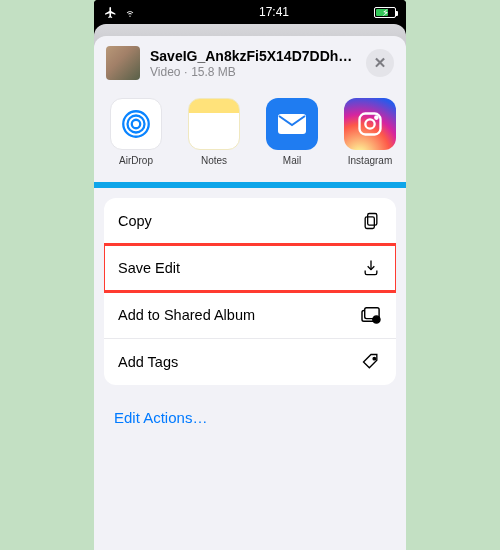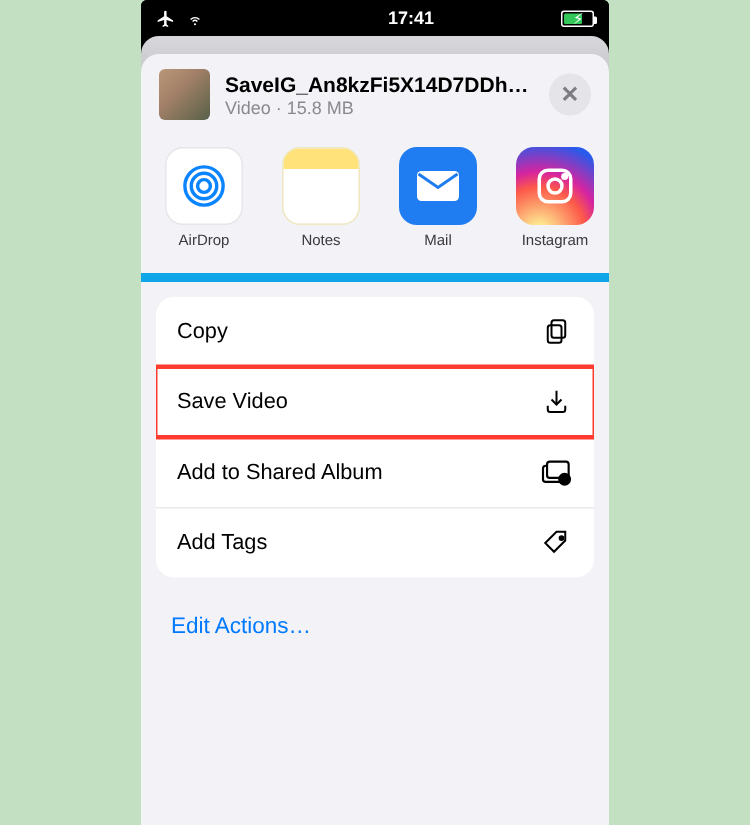--- a/index.html
+++ b/index.html
@@ -24,21 +24,21 @@
     height: 24px;
     background: #000;
     color: #fff;
     display: flex;
     align-items: center;
     font-size: 12px;
     padding: 0 10px;
     position: relative;
   }
   .sb-left { display: flex; gap: 6px; align-items: center; }
-  .sb-center { position: absolute; left:0; right:0; text-align:center; font-weight:700; pointer-events:none;padding-left:48px;}
+  .sb-center { position: absolute; left:0; right:0; text-align:center; font-weight:400; pointer-events:none;padding-left:48px;}
   .sb-right { margin-left:auto; display:flex; align-items:center; gap:4px;}
   .battery {
     width: 22px; height: 11px; border:1px solid #fff; border-radius:2px; position:relative;
   }
   .battery::after{ content:""; position:absolute; right:-3px; top:3px; width:2px; height:5px; background:#fff; border-radius:0 1px 1px 0;}
   .battery .fill{ position:absolute; left:1px; top:1px; bottom:1px; width:60%; background:#34c759; border-radius:1px;}
   .battery .bolt{ position:absolute; left:7px; top:-1px; font-size:10px; color:#fff;}
   .behind {
     position:absolute; top:24px; left:0; right:0; height:24px;
     background: linear-gradient(#d8d8dc,#c8c8cc);
@@ -202,21 +202,21 @@
       <div class="action-row">
         <span>Copy</span>
         <span class="action-icon">
           <svg width="20" height="20" viewBox="0 0 24 24" fill="none" stroke="#000" stroke-width="1.6">
               <rect x="8" y="3" width="11" height="14" rx="2"></rect>
               <rect x="5" y="7" width="11" height="14" rx="2"></rect>
             </svg>
         </span>
       </div>
       <div class="action-row highlight">
-        <span>Save Video</span>
+        <span>Save Edit</span>
         <span class="action-icon">
           <svg width="20" height="20" viewBox="0 0 24 24" fill="none" stroke="#000" stroke-width="1.6">
               <path d="M12 3v11"></path>
               <path d="M8 10l4 4 4-4"></path>
               <path d="M5 15v3a2 2 0 0 0 2 2h10a2 2 0 0 0 2-2v-3"></path>
             </svg>
         </span>
       </div>
       <div class="action-row">
         <span>Add to Shared Album</span>

